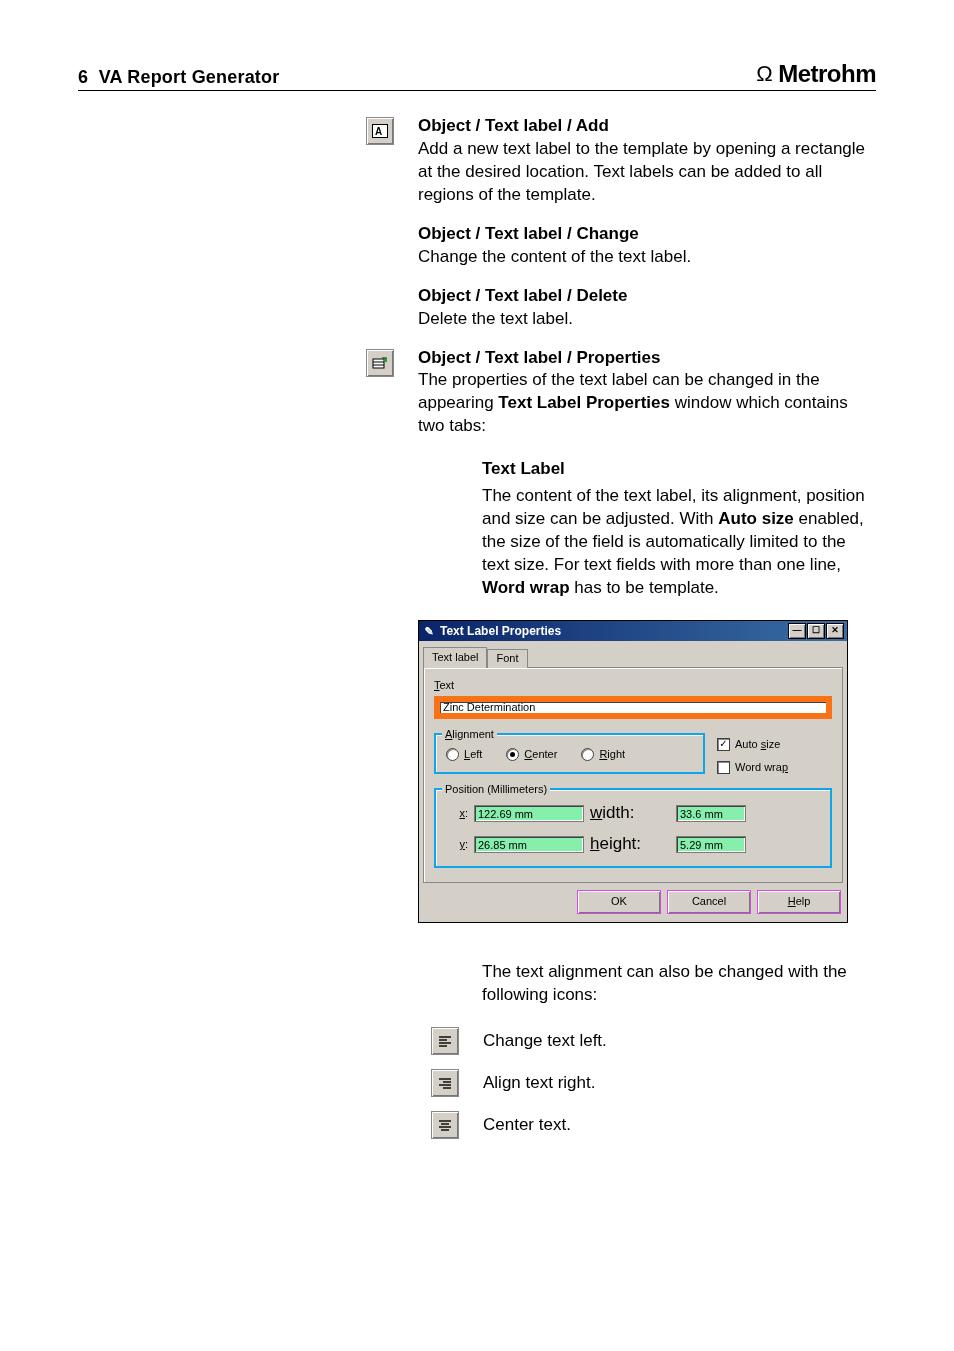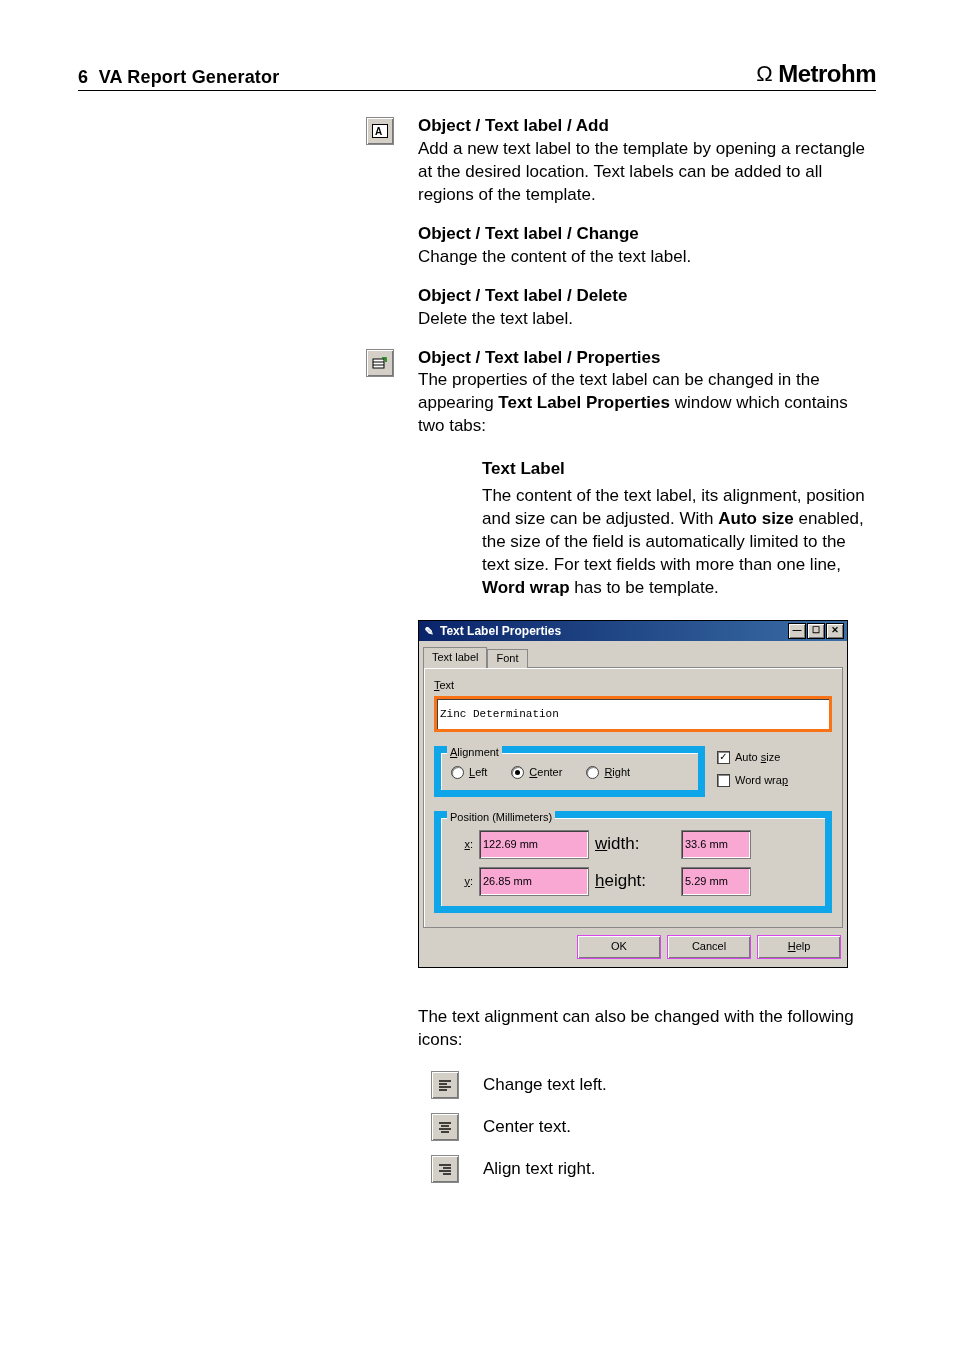--- a/index.html
+++ b/index.html
@@ -178,30 +178,30 @@
     font-size: 11px;
     display: block;
     margin-bottom: 3px;
   }
   .underline-char {
     text-decoration: underline;
   }
   .text-input {
     width: 100%;
     box-sizing: border-box;
-    border: 3px solid #f97316;
+    border: 6px solid #f97316;
     box-shadow: inset 1px 1px 0 #404040, inset -1px -1px 0 #fff;
     background: #fff;
     padding: 2px 3px;
-    font-family: Liberation Mono, monospace;
-    font-size: 11px;
-    height: 36px;
+    font-family: Liberation Sans, sans-serif;
+    font-size: 11px;
+    height: 23px;
   }
   .groupbox {
-    border: 7px solid #0ea5e9;
+    border: 2px solid #0ea5e9;
     box-shadow: inset 1px 1px 0 #fff;
     padding: 8px 8px 10px 8px;
     margin-top: 14px;
     position: relative;
   }
   .groupbox-title {
     position: absolute;
     top: -8px;
     left: 6px;
     background: #d4d0c8;
@@ -267,25 +267,25 @@
     font-size: 11px;
   }
   .pos-label-r {
     text-align: left;
     font-size: 17px;
     padding-right: 4px;
   }
   .sm-input {
     border: 1px solid #7b7b7b;
     box-shadow: inset 1px 1px 0 #404040, inset -1px -1px 0 #fff;
-    background: #f9a8d4;
+    background: #86efac;
     padding: 2px 3px;
     font-family: Tahoma, Arial, sans-serif;
     font-size: 11px;
-    height: 29px;
+    height: 17px;
     box-sizing: border-box;
     width: 100%;
   }
   .dlg-buttons {
     display: flex;
     justify-content: flex-end;
     gap: 6px;
     padding: 0 6px 8px 6px;
   }
   .dlg-btn {
@@ -473,61 +473,61 @@
 
           <div class="dlg-buttons">
             <div class="dlg-btn">OK</div>
             <div class="dlg-btn">Cancel</div>
             <div class="dlg-btn"><span class="underline-char">H</span>elp</div>
           </div>
         </div>
       </div>
 
       <div class="post-dialog">
-        <div style="margin-bottom:20px;">The text alignment can also be changed with the following icons:</div>
+        <div style="margin-left:64px; margin-bottom:20px;">The text alignment can also be changed with the following icons:</div>
 
         <div class="align-icon-row" style="margin-left:-340px;">
           <div class="align-icon-col">
             <div class="tool-btn">
               <svg class="align-svg" width="14" height="12">
                   <line x1="1" y1="2" x2="13" y2="2"></line>
                   <line x1="1" y1="5" x2="9" y2="5"></line>
                   <line x1="1" y1="8" x2="13" y2="8"></line>
                   <line x1="1" y1="11" x2="9" y2="11"></line>
                 </svg>
             </div>
           </div>
           <div style="font-size:17px;">Change text left.</div>
         </div>
 
         <div class="align-icon-row" style="margin-left:-340px;">
           <div class="align-icon-col">
             <div class="tool-btn">
               <svg class="align-svg" width="14" height="12">
                   <line x1="1" y1="2" x2="13" y2="2"></line>
+                  <line x1="5" y1="5" x2="13" y2="5"></line>
+                  <line x1="1" y1="8" x2="13" y2="8"></line>
+                  <line x1="5" y1="11" x2="13" y2="11"></line>
+                </svg>
+            </div>
+          </div>
+          <div style="font-size:17px;">Align text right.</div>
+        </div>
+
+        <div class="align-icon-row" style="margin-left:-340px;">
+          <div class="align-icon-col">
+            <div class="tool-btn">
+              <svg class="align-svg" width="14" height="12">
+                  <line x1="1" y1="2" x2="13" y2="2"></line>
                   <line x1="3" y1="5" x2="11" y2="5"></line>
                   <line x1="1" y1="8" x2="13" y2="8"></line>
                   <line x1="3" y1="11" x2="11" y2="11"></line>
                 </svg>
             </div>
           </div>
           <div style="font-size:17px;">Center text.</div>
         </div>
-
-        <div class="align-icon-row" style="margin-left:-340px;">
-          <div class="align-icon-col">
-            <div class="tool-btn">
-              <svg class="align-svg" width="14" height="12">
-                  <line x1="1" y1="2" x2="13" y2="2"></line>
-                  <line x1="5" y1="5" x2="13" y2="5"></line>
-                  <line x1="1" y1="8" x2="13" y2="8"></line>
-                  <line x1="5" y1="11" x2="13" y2="11"></line>
-                </svg>
-            </div>
-          </div>
-          <div style="font-size:17px;">Align text right.</div>
-        </div>
       </div>
 
     </div>
   </div>
 
 </div>
 
 </body></html>

